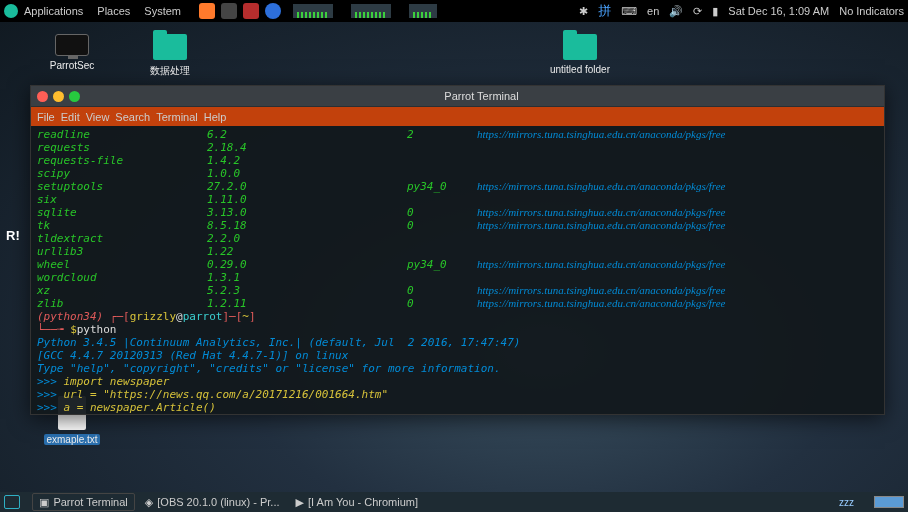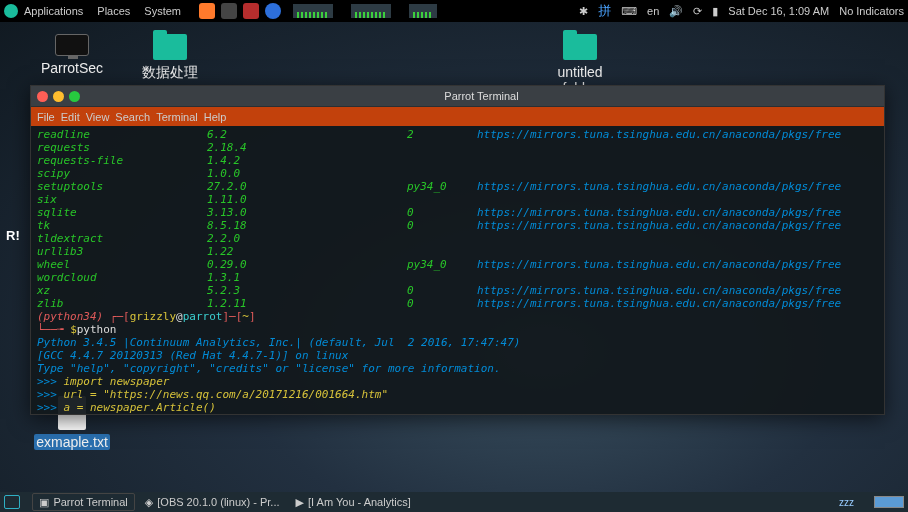--- a/index.html
+++ b/index.html
@@ -34,21 +34,21 @@
 .topbar .app-icons span { width: 16px; height: 16px; border-radius: 3px; display: inline-block; }
 .topbar .graphs { margin-left: 12px; display: flex; gap: 18px; align-items: flex-end; height: 14px; }
 .topbar .graph { width: 40px; height: 14px; background: linear-gradient(#2d3b44,#2d3b44); position: relative; }
 .topbar .graph::after { content:""; position:absolute; bottom:0; left:4px; right:4px; height:6px; background: repeating-linear-gradient(90deg,#3dcf3d 0 2px, transparent 2px 4px); }
 .topbar .right { margin-left: auto; display: flex; align-items: center; gap: 10px; }
 
 
 .desktop { position: absolute; top: 22px; left: 0; right: 0; bottom: 20px;
   background: radial-gradient(ellipse at 60% 70%, #3a5060 0%, #223040 40%, #111a22 100%);
 }
-.desktop-icon { position:absolute; width: 80px; text-align:center; font-size:14px; color:#eee; }
+.desktop-icon { position:absolute; width: 80px; text-align:center; font-size:10px; color:#eee; }
 .desktop-icon .folder { width:34px; height:26px; margin:0 auto 4px; background:#1abc9c; border-radius:2px; position:relative; }
 .desktop-icon .folder::before { content:""; position:absolute; top:-4px; left:0; width:14px; height:6px; background:#1abc9c; border-radius:2px 2px 0 0; }
 .desktop-icon .screen { width:34px; height:22px; margin:0 auto 4px; background:#111; border:1px solid #666; border-radius:3px; position:relative; }
 .desktop-icon .screen::after { content:""; position:absolute; bottom:-4px; left:12px; width:10px; height:3px; background:#666; }
 .desktop-icon .file { width:28px; height:34px; margin:0 auto 4px; background:#fff; border-radius:2px; }
 .desktop-icon.sel span { background:#2a6fae; padding:0 2px; border-radius:2px; }
 .Rl { position:absolute; left:6px; top:228px; font-size:13px; color:#fff; font-weight:bold; }
 
 
 .term {
@@ -74,21 +74,21 @@
   flex:1; overflow:hidden;
   font-family: "DejaVu Sans Mono", monospace;
   font-size:11px; line-height:13px;
   color:#28c528; padding:2px 6px;
   white-space: pre;
 }
 .term-body .row { display:flex; }
 .c-name { width:170px; color:#28c528; }
 .c-ver  { width:200px; color:#28c528; }
 .c-build{ width:70px; color:#28c528; }
-.c-chan { color:#028bd6; }
+.c-chan { color:#028bd6;font-family:Liberation Serif, serif; }
 .c-chan.pip { color:#28c528; }
 .prompt-red { color:#e05a5a; }
 .prompt-yellow { color:#d6c23a; }
 .prompt-cyan { color:#3bd0d0; }
 .prompt-white { color:#ddd; }
 .italic { font-style: italic; }
 .blue { color:#028bd6; }
 .yellow { color:#d6c23a; }
 
 
@@ -182,19 +182,19 @@
   <span class="task active">
     <span>▣</span>
     <span>Parrot Terminal</span>
   </span>
   <span class="task">
     <span>◈</span>
     <span>[OBS 20.1.0 (linux) - Pr...</span>
   </span>
   <span class="task">
     <span>▶</span>
-    <span>[I Am You - Analytics]</span>
+    <span>[I Am You - Chromium]</span>
   </span>
   <span class="tray">
     <span class="zzz">zzz</span>
     <span class="ws"></span>
   </span>
 </div>
 
 </body></html>

